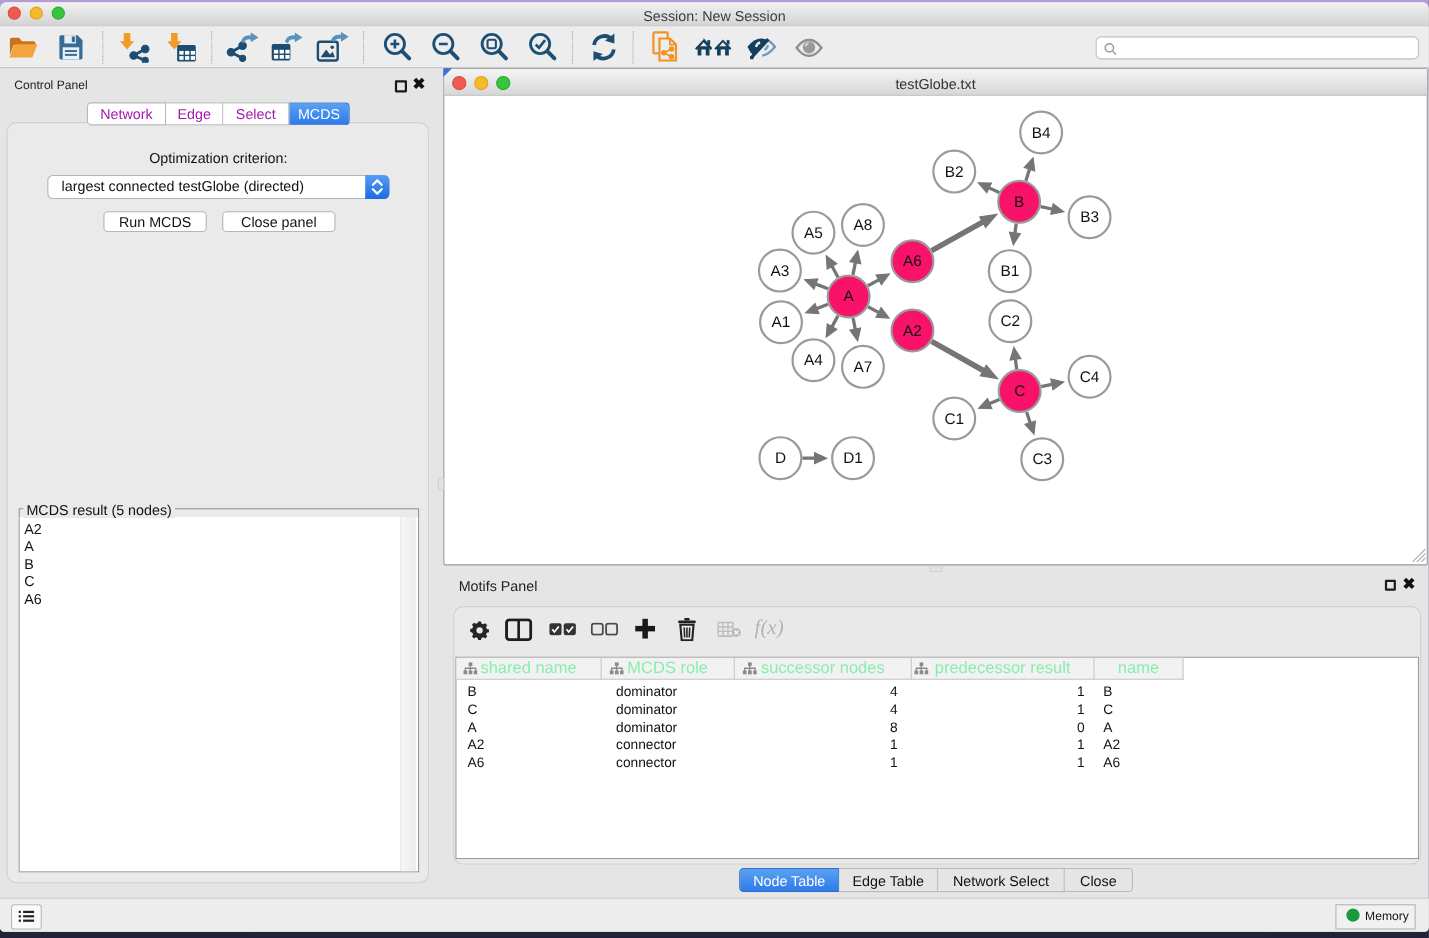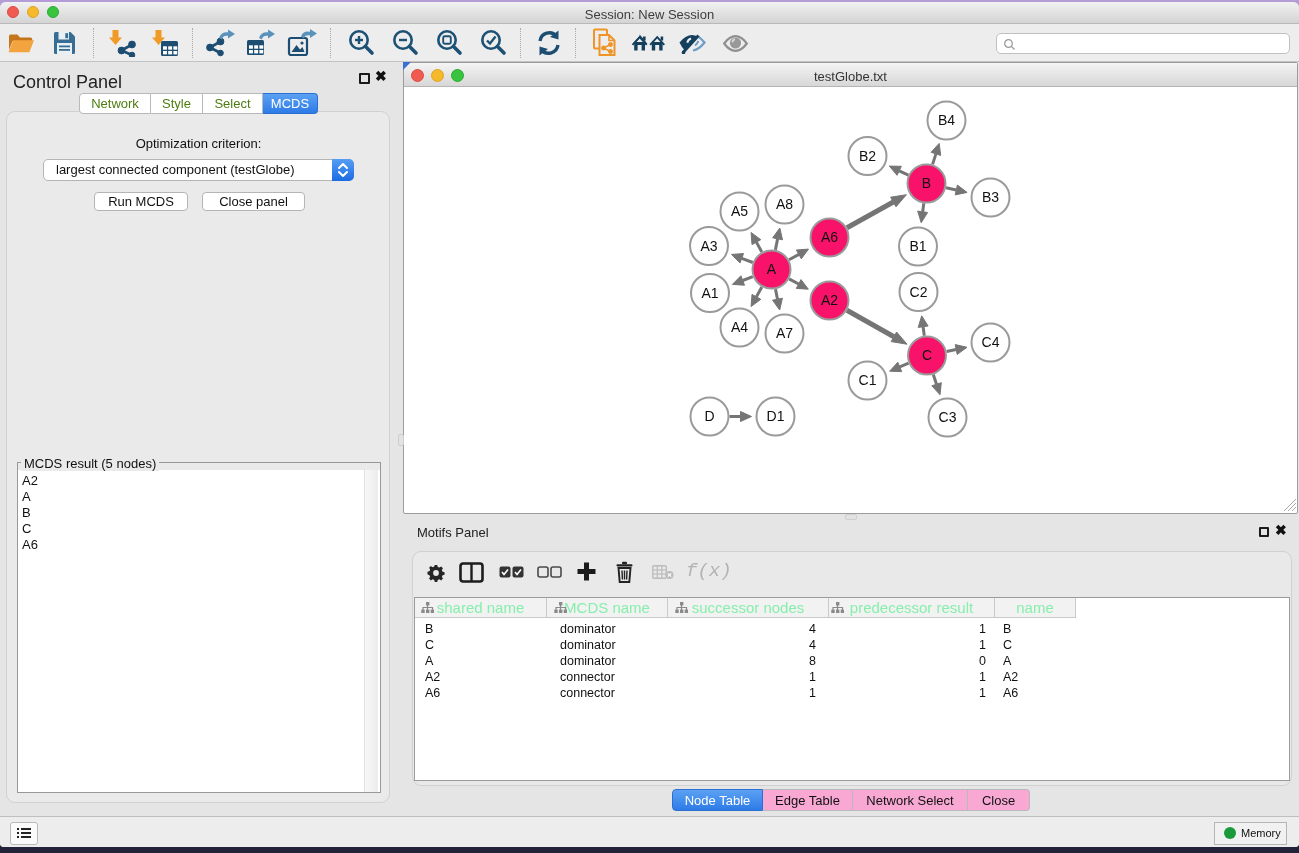--- a/index.html
+++ b/index.html
@@ -8,24 +8,24 @@
 #purple{left:0;top:0;width:1299px;height:8px;background:#b49cd6}
 #app{left:0;top:2px;width:1299px;height:845px;background:#e6e5e6;border-radius:6px 6px 4px 4px}
 #titlebar{left:0;top:2px;width:1299px;height:22px;background:linear-gradient(#f1f1f1,#d4d4d4);border-radius:6px 6px 0 0;border-bottom:1px solid #b9b9b9}
 .tl{width:12px;height:12px;border-radius:50%;top:6px}
 #title{left:0;top:7px;width:1299px;text-align:center;font-size:13px;color:#3d3d3d}
 #toolbar{left:0;top:24px;width:1299px;height:38px;background:#eeedee;border-bottom:1px solid #c3c3c3}
 .sep{top:28px;width:1px;height:30px;border-left:1px dotted #a9a9a9}
 #searchbox{left:996px;top:33px;width:294px;height:21px;background:#fff;border:1px solid #c0c0c0;border-radius:5px}
 .ticon{top:29px}
 
-#cptitle{left:13px;top:72px;font-size:18px;color:#222}
+#cptitle{left:13px;top:72px;font-size:11px;color:#222}
 #cpfloat{left:359px;top:73px;width:11px;height:11px;border:2px solid #1a1a1a;border-radius:1px}
 #cpclose{left:375px;top:68px;font-size:14px;font-weight:bold;color:#111}
-.tab{top:93px;height:21px;background:#fff;border:1px solid #b9b9b9;font-size:13px;color:#4d7c0f;text-align:center;line-height:20px}
+.tab{top:93px;height:21px;background:#fff;border:1px solid #b9b9b9;font-size:13px;color:#a21caf;text-align:center;line-height:20px}
 #tabMCDS{background:linear-gradient(#5ba1f3,#2d7be7);color:#fff;border-color:#2d6fd0;border-radius:0 4px 4px 0}
 #cppanel{left:6px;top:111px;width:384px;height:692px;background:#ebeaeb;border:1px solid #d2d1d2;border-radius:9px}
 #optlabel{left:0;top:136px;width:397px;text-align:center;font-size:13px;color:#111}
 #dropdown{left:43px;top:159px;width:311px;height:22px;background:#fff;border:1px solid #b5b5b5;border-radius:5px;font-size:13px;color:#111;line-height:20px;padding-left:12px}
 #dropbtn{left:332px;top:159px;width:22px;height:22px;background:linear-gradient(#569ef4,#1c6be4);border-radius:0 5px 5px 0}
 .btn{top:192px;height:19px;background:#fff;border:1px solid #b5b5b5;border-radius:4px;font-size:13px;color:#111;text-align:center;line-height:17px}
 #fieldset{left:17px;top:462px;width:364px;height:331px;border:1px solid #989898}
 #fslegend{left:21px;top:456px;background:#ebeaeb;font-size:13px;color:#111;padding:0 3px;z-index:3}
 #mcdslist{left:18px;top:470px;width:362px;height:322px;background:#fff;font-size:13px;color:#111;line-height:16px;padding:3px 0 0 4px;z-index:2}
 #mcdsscroll{left:364px;top:470px;width:14px;height:322px;background:linear-gradient(90deg,#f7f7f7,#ececec);border-left:1px solid #e2e2e2;z-index:2}
@@ -38,21 +38,21 @@
 
 #tptitle{left:417px;top:525px;font-size:13px;color:#222}
 #tpfloat{left:1259px;top:527px;width:10px;height:10px;border:2px solid #1a1a1a;border-radius:1px}
 #tpclose{left:1275px;top:522px;font-size:14px;font-weight:bold;color:#111}
 #tppanel{left:412px;top:551px;width:880px;height:235px;background:#eae9ea;border:1px solid #d2d1d2;border-radius:9px}
 #tptable{left:414px;top:597px;width:876px;height:184px;background:#fff;border:1px solid #9b9b9b}
 #thead{left:415px;top:598px;width:661px;height:20px;background:#f3f2f3;border-bottom:1px solid #c9c9c9}
 .th{top:598px;height:20px;border-right:1px solid #c9c9c9;font-size:15px;color:#86efac;line-height:20px;text-align:center}
 .td{font-size:12.5px;color:#111;height:16px;line-height:16px}
 
-.btab{top:789px;height:22px;background:#f9a8d4;border:1px solid #b9b9b9;font-size:13px;color:#111;text-align:center;line-height:21px}
+.btab{top:789px;height:22px;background:#e5e5e5;border:1px solid #b9b9b9;font-size:13px;color:#111;text-align:center;line-height:21px}
 #btabNode{background:linear-gradient(#5ba1f3,#2d7be7);color:#fff;border-color:#2d6fd0;border-radius:4px 0 0 4px}
 
 #statusbar{left:0;top:816px;width:1299px;height:31px;background:#ededed;border-top:1px solid #bfbfbf;border-radius:0 0 4px 4px}
 #listbtn{left:10px;top:822px;width:28px;height:23px;background:#fafafa;border:1px solid #b9b9b9;border-radius:3px}
 #membtn{left:1214px;top:822px;width:73px;height:23px;background:#f2f1f2;border:1px solid #b5b5b5;font-size:11px;color:#111;line-height:21px;text-align:left}
 svg{display:block}
 </style></head>
 <body>
 <div class="abs" id="purple"></div>
 <div class="abs" id="app"></div>
@@ -209,25 +209,25 @@
 <svg class="abs" style="left:1003px;top:38px" width="13" height="13" viewBox="0 0 13 13">
     <circle cx="5.5" cy="5.5" r="3.8" fill="none" stroke="#9a9a9a" stroke-width="1.3"></circle>
     <line x1="8.5" y1="8.5" x2="11.5" y2="11.5" stroke="#9a9a9a" stroke-width="1.3"></line>
   </svg>
 
 <div class="abs" id="cptitle">Control Panel</div>
 <div class="abs" id="cpfloat"></div>
 <div class="abs" id="cpclose">✖</div>
 <div class="abs" id="cppanel"></div>
 <div class="abs tab" style="left:79px;width:72px;border-radius:4px 0 0 4px">Network</div>
-<div class="abs tab" style="left:151px;width:52px;border-left:none">Style</div>
+<div class="abs tab" style="left:151px;width:52px;border-left:none">Edge</div>
 <div class="abs tab" style="left:203px;width:60px;border-left:none">Select</div>
 <div class="abs tab" id="tabMCDS" style="left:263px;width:55px;border-left:none">MCDS</div>
 <div class="abs" id="optlabel">Optimization criterion:</div>
-<div class="abs" id="dropdown">largest connected component (testGlobe)</div>
+<div class="abs" id="dropdown">largest connected testGlobe (directed)</div>
 <div class="abs" id="dropbtn">
     <svg width="22" height="22" viewBox="0 0 22 22">
       <path d="M7 9 L11 5 L15 9" fill="none" stroke="#fff" stroke-width="2" stroke-linecap="round" stroke-linejoin="round"></path>
       <path d="M7 13 L11 17 L15 13" fill="none" stroke="#fff" stroke-width="2" stroke-linecap="round" stroke-linejoin="round"></path>
     </svg>
   </div>
 <div class="abs btn" style="left:94px;width:94px">Run MCDS</div>
 <div class="abs btn" style="left:202px;width:103px">Close panel</div>
 <div class="abs" id="fieldset"></div>
 <div class="abs" id="fslegend">MCDS result (5 nodes)</div>
@@ -381,25 +381,25 @@
 <svg class="abs" style="left:652px;top:565px" width="22" height="15" viewBox="0 0 22 15">
     <rect x="0.8" y="0.8" width="13.5" height="12.5" rx="1" fill="none" stroke="#bcbcbc" stroke-width="1.4"></rect>
     <line x1="0.8" y1="5" x2="14.3" y2="5" stroke="#bcbcbc" stroke-width="1.2"></line>
     <line x1="0.8" y1="9" x2="14.3" y2="9" stroke="#bcbcbc" stroke-width="1.2"></line>
     <line x1="5.3" y1="0.8" x2="5.3" y2="13.3" stroke="#bcbcbc" stroke-width="1.2"></line>
     <line x1="9.8" y1="0.8" x2="9.8" y2="13.3" stroke="#bcbcbc" stroke-width="1.2"></line>
     <circle cx="17.5" cy="10" r="4" fill="#bcbcbc"></circle>
     <path d="M15.8 8.3 L19.2 11.7 M19.2 8.3 L15.8 11.7" stroke="#fff" stroke-width="1.1"></path>
   </svg>
 
-<div class="abs" style="left:686px;top:560px;font-family:Liberation Mono, monospace;font-style:italic;font-size:19px;color:#b3b3b3">f(x)</div>
+<div class="abs" style="left:686px;top:560px;font-family:Liberation Serif, serif;font-style:italic;font-size:19px;color:#b3b3b3">f(x)</div>
 <div class="abs" id="tptable"></div>
 <div class="abs" id="thead"></div>
 <div class="abs th" style="left:415px;width:132px">shared name</div>
-<div class="abs th" style="left:547px;width:121px">MCDS name</div>
+<div class="abs th" style="left:547px;width:121px">MCDS role</div>
 <div class="abs th" style="left:668px;width:161px">successor nodes</div>
 <div class="abs th" style="left:829px;width:166px">predecessor result</div>
 <div class="abs th" style="left:995px;width:81px">name</div>
 <svg class="abs" style="left:421px;top:602px" width="13" height="12" viewBox="0 0 13 12">
     <g fill="#8a8a8a">
       <rect x="5" y="0" width="3.4" height="3.4"></rect>
       <path d="M6.5 3 v2.5 M2 8 V5.5 H11.5 V8 M6.5 5.5 V8" stroke="#8a8a8a" stroke-width="1.2" fill="none"></path>
       <rect x="0.3" y="7.6" width="3.4" height="3.4"></rect>
       <rect x="5" y="7.6" width="3.4" height="3.4"></rect>
       <rect x="9.7" y="7.6" width="3.4" height="3.4"></rect>

